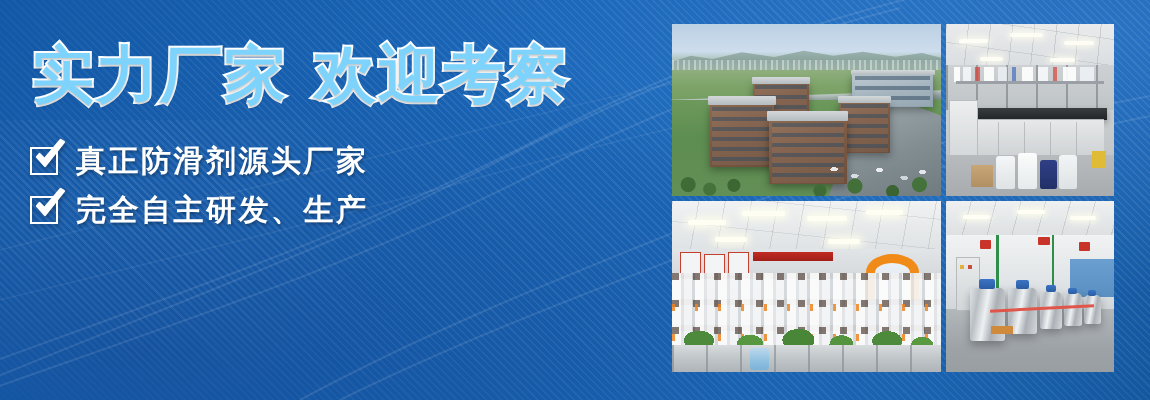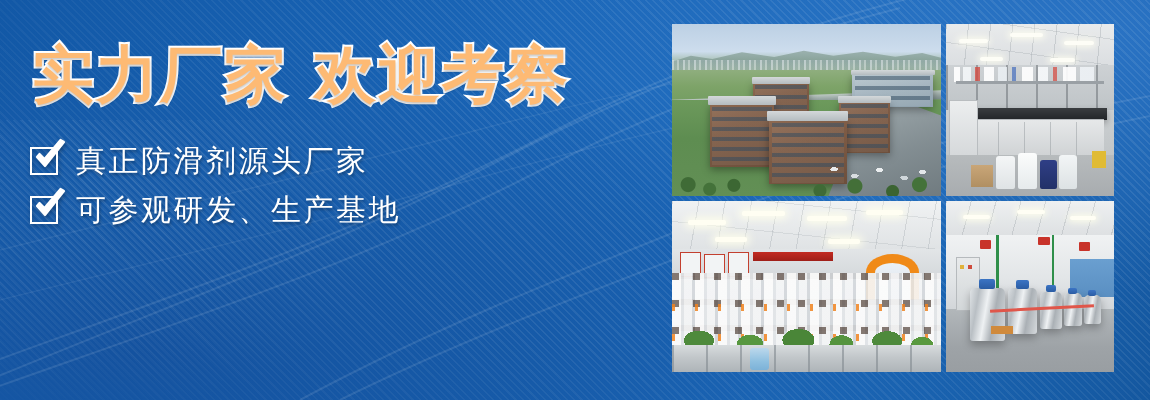--- a/index.html
+++ b/index.html
@@ -60,21 +60,21 @@
   }
 
   
   .headline {
     position: absolute;
     left: 32px;
     top: 44px;
     font-size: 62px;
     line-height: 1;
     font-weight: 700;
-    color: #fdba74;
+    color: #7dd3fc;
     letter-spacing: 2px;
     white-space: nowrap;
     -webkit-text-stroke: 4px #ffffff;
     paint-order: stroke fill;
     text-shadow: 0 2px 3px rgba(0,0,0,0.22);
   }
   .headline .gap { display: inline-block; width: 26px; }
 
   
   .bullets {
@@ -105,21 +105,21 @@
     left: -1px;
     top: -9px;
     width: 38px;
     height: 34px;
     overflow: visible;
   }
   .bullet-text {
     font-size: 30px;
     line-height: 1;
     color: #ffffff;
-    font-weight: 400;
+    font-weight: 700;
     letter-spacing: 2.5px;
     white-space: nowrap;
     text-shadow: 1px 2px 3px rgba(0,0,0,0.30);
   }
 
   
   .photo-grid {
     position: absolute;
     left: 672px;
     top: 24px;
@@ -528,29 +528,29 @@
 
     <div class="bullet-row">
       <span class="check-box">
         <svg viewBox="0 0 38 34">
           <path d="M6 17 L14 26 L33 2 L29.5 0 L13.5 19 L8.5 14 Z" fill="#ffffff" stroke="#ffffff" stroke-width="2.2" stroke-linejoin="round"></path>
         </svg>
       </span>
       <span class="bullet-text">真正防滑剂源头厂家</span>
     </div>
 
-
     <div class="bullet-row">
       <span class="check-box">
         <svg viewBox="0 0 38 34">
           <path d="M6 17 L14 26 L33 2 L29.5 0 L13.5 19 L8.5 14 Z" fill="#ffffff" stroke="#ffffff" stroke-width="2.2" stroke-linejoin="round"></path>
         </svg>
       </span>
-      <span class="bullet-text">可参观研发、生产基地</span>
+      <span class="bullet-text">完全自主研发、生产</span>
     </div>
+
 
 
   </div>
 
   <div class="photo-grid">
 
     <div class="photo ph-campus">
       <div class="sky-hills"></div>
       <div class="citystrip"></div>
       <div class="fields"></div>

